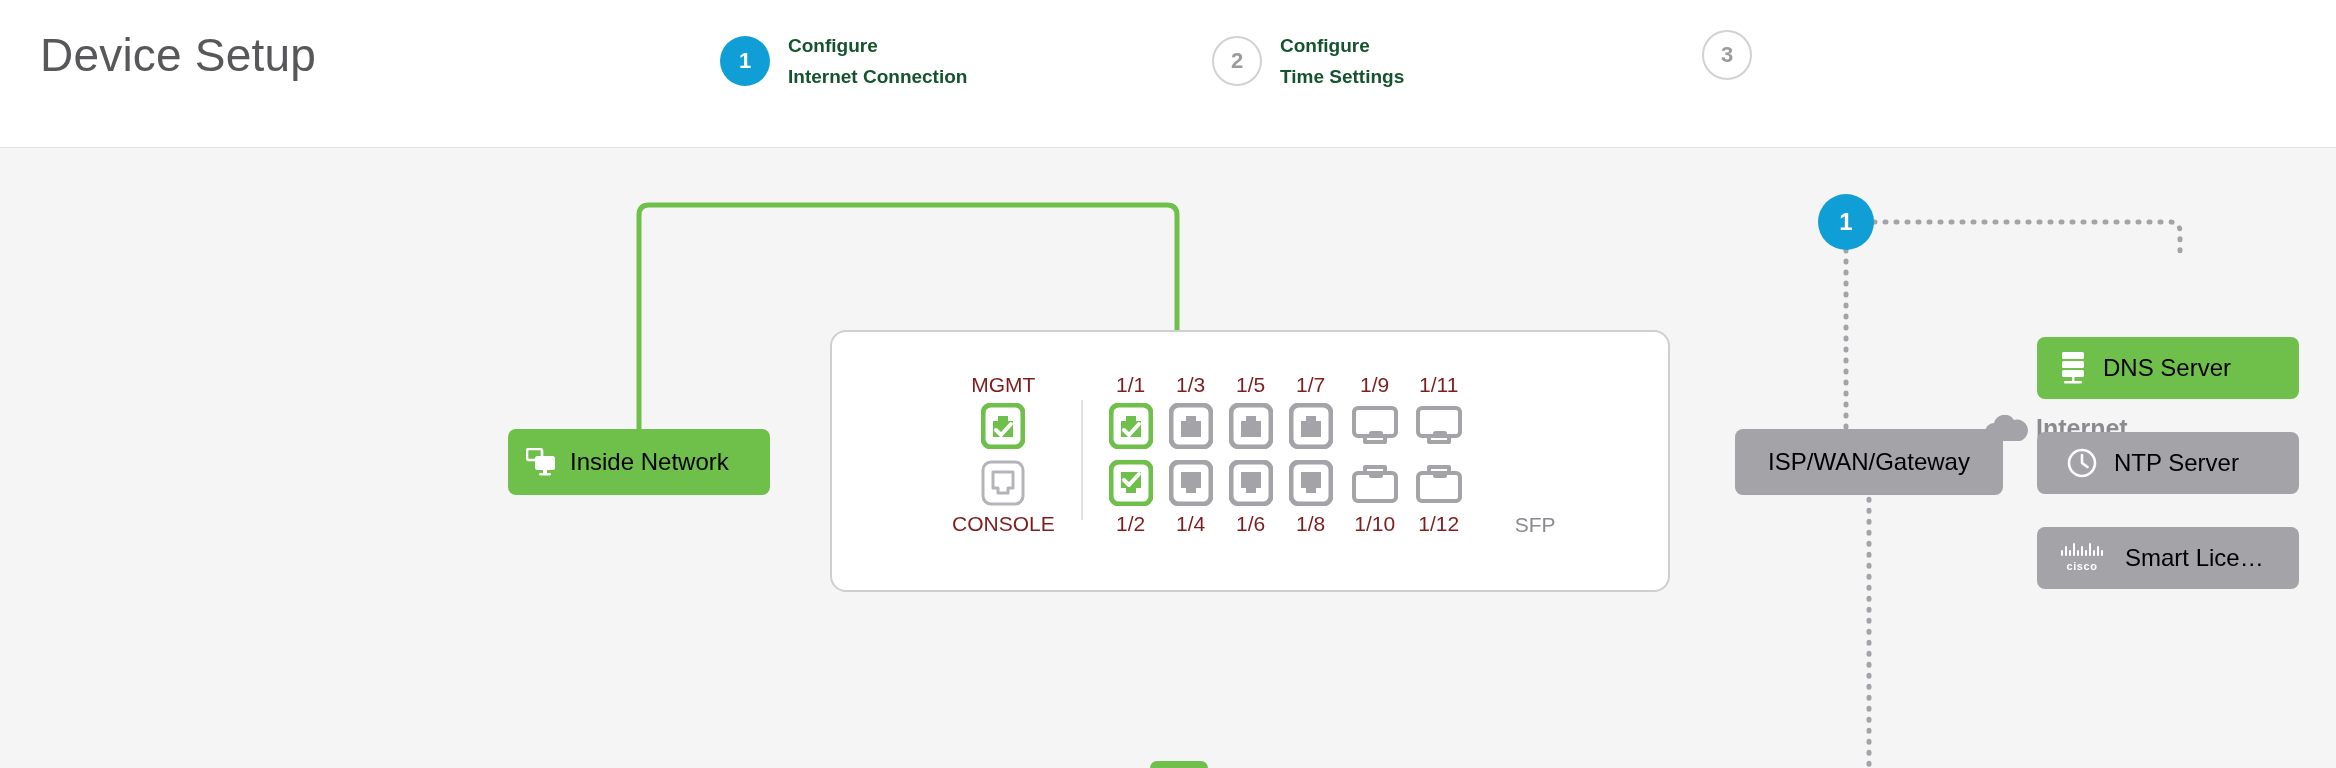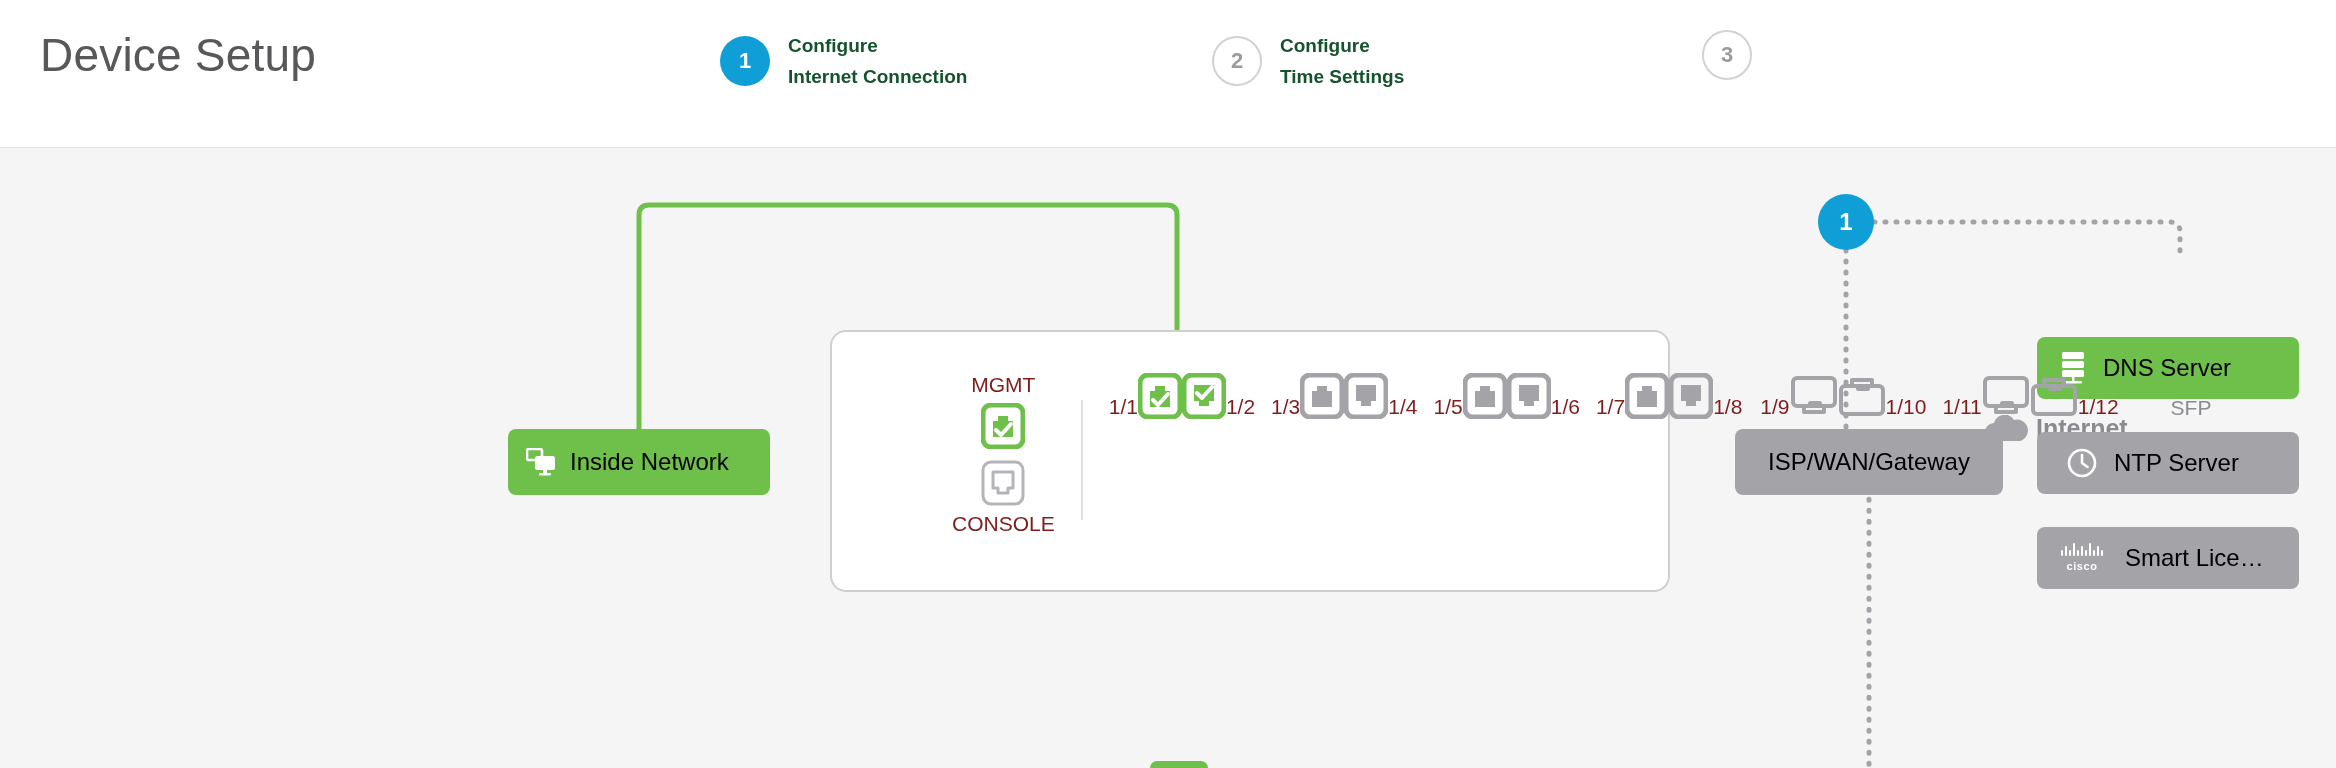--- a/index.html
+++ b/index.html
@@ -109,21 +109,21 @@
     width: 840px; height: 262px;
     background: #ffffff;
     border: 2px solid #cfcfd2;
     border-radius: 16px;
   }
   .device-inner {
     position: absolute; left: 120px; top: 38px;
     display: flex; align-items: flex-start; gap: 0;
   }
 
-  .col { display: flex; flex-direction: row; align-items: flex-end; }
+  .col { display: flex; flex-direction: column; align-items: center; }
   .col-label {
     font-size: 21px; color: #7f1d1d; height: 30px;
     display: flex; align-items: center; white-space: nowrap;
   }
   .port-slot { height: 52px; display: flex; align-items: center; justify-content: center; }
   .port-gap { height: 5px; }
 
   .divider {
     width: 2px; height: 120px; background: #e0e0e2;
     margin: 30px 26px 0 26px;

